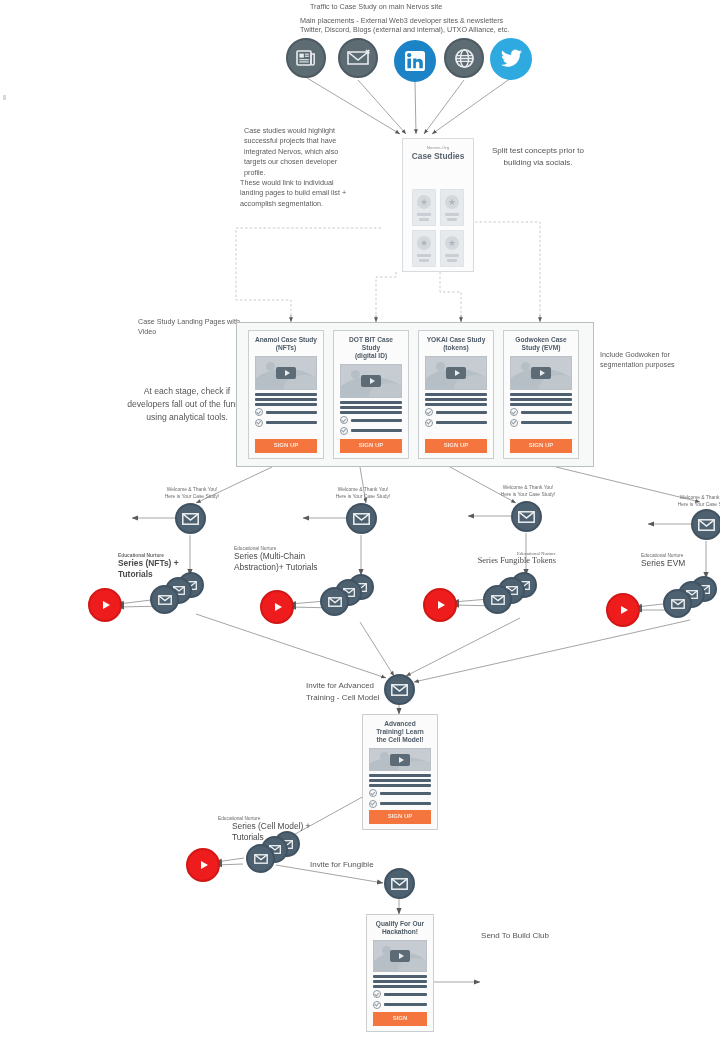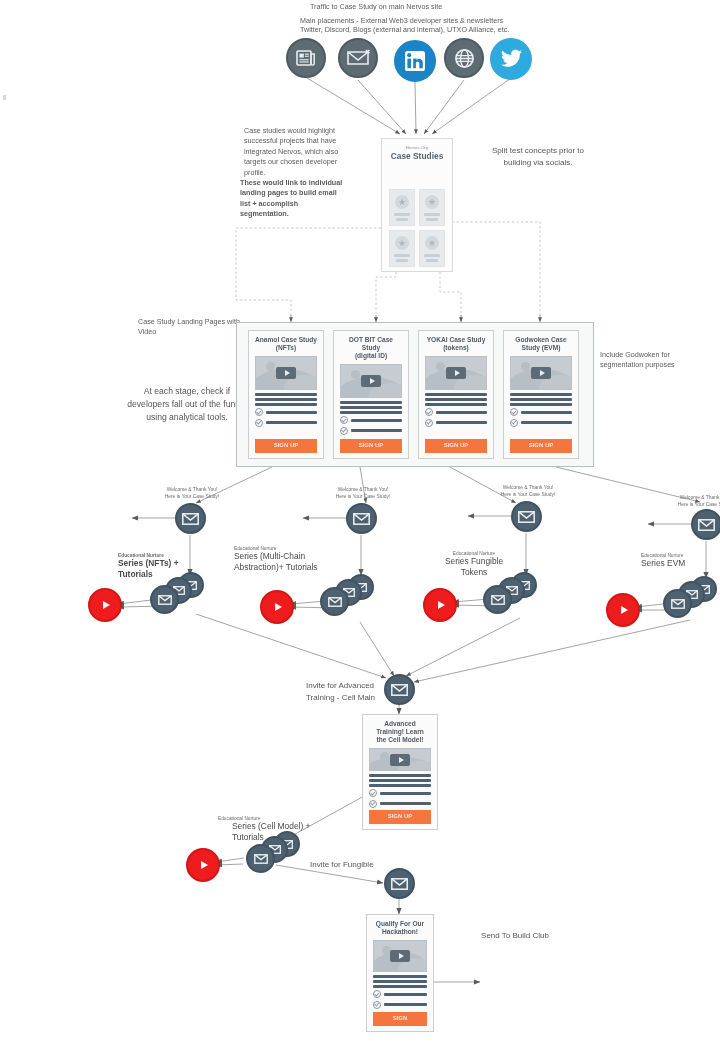--- a/index.html
+++ b/index.html
@@ -199,24 +199,24 @@
   </svg>
 </div>
 
 <div class="circ circ-tw" style="left:490px;top:38px;width:42px;height:42px;">
   <svg width="23" height="20" viewBox="0 0 23 20">
     <path d="M22 2.6 a8.6 8.6 0 0 1 -2.5 0.7 a4.3 4.3 0 0 0 1.9 -2.4 a8.7 8.7 0 0 1 -2.7 1.1 a4.3 4.3 0 0 0 -7.4 3.9 A12.2 12.2 0 0 1 2.5 1.4 a4.3 4.3 0 0 0 1.3 5.8 a4.2 4.2 0 0 1 -2 -0.5 a4.3 4.3 0 0 0 3.5 4.2 a4.3 4.3 0 0 1 -1.9 0.1 a4.3 4.3 0 0 0 4 3 A8.7 8.7 0 0 1 1 15.8 a12.2 12.2 0 0 0 6.6 1.9 c7.9 0 12.3 -6.6 12.3 -12.3 v-0.6 A8.6 8.6 0 0 0 22 2.6 z" fill="#ffffff"></path>
   </svg>
 </div>
 
 <div class="abs note" style="left:244px;top:126px;width:100px;">Case studies would highlight successful projects that have integrated Nervos, which also targets our chosen developer profile.</div>
-<div class="abs note" style="left:240px;top:178px;width:108px;font-weight:bold;">These would link to individual landing pages to build email list + accomplish segmentation.</div>
+<div class="abs note" style="left:240px;top:178px;width:108px;">These would link to individual landing pages to build email list + accomplish segmentation.</div>
 <div class="abs note-md" style="left:478px;top:145px;width:120px;">Split test concepts prior to building via socials.</div>
 
-<div class="cs-card" style="left:381px;top:138px;width:72px;height:134px;">
+<div class="cs-card" style="left:402px;top:138px;width:72px;height:134px;align-items:center;">
   <div class="site">Nervos.Org</div>
   <div class="ttl">Case Studies</div>
   <div class="lead"></div>
   <div class="wide"></div>
   <div class="wide"></div>
   <div class="wide"></div>
   <div class="grid">
     <div class="tile">
       <div class="star">★</div>
       <div class="t1"></div>
@@ -447,21 +447,21 @@
       </svg>
   </span>
   <span class="bub" style="left:0px;top:13px;width:29px;height:29px;">
     <svg width="14" height="10" viewBox="0 0 14 10">
         <rect x="0.8" y="0.8" width="12.4" height="8.4" fill="none" stroke="#eef1f3" stroke-width="1.4"></rect>
         <path d="M0.8 0.8 L7 5.6 L13.2 0.8" fill="none" stroke="#eef1f3" stroke-width="1.4"></path>
       </svg>
   </span>
 </div>
 
-<div class="abs" style="left:434px;top:551px;width:80px;text-align:center;">
+<div class="abs" style="left:476px;top:551px;width:80px;text-align:right;font-family:Liberation Serif, serif;">
   <div style="font-size:4.8px;color:#6a6a6a;">Educational Nurture</div>
   <div style="font-size:8.4px;color:#4a4a4a;line-height:1.3;">Series Fungible Tokens</div>
 </div>
 <div class="yt" style="left:423px;top:588px;width:30px;height:30px;">
     <span class="tri"></span>
   </div>
 <div class="stack" style="left:483px;top:572px;width:58px;height:42px;">
   <span class="bub" style="left:28px;top:0px;width:26px;height:26px;">
     <svg width="12" height="9" viewBox="0 0 12 9">
         <rect x="0.7" y="0.7" width="10.6" height="7.6" fill="none" stroke="#eef1f3" stroke-width="1.3"></rect>
@@ -503,21 +503,21 @@
       </svg>
   </span>
   <span class="bub" style="left:0px;top:13px;width:29px;height:29px;">
     <svg width="14" height="10" viewBox="0 0 14 10">
         <rect x="0.8" y="0.8" width="12.4" height="8.4" fill="none" stroke="#eef1f3" stroke-width="1.4"></rect>
         <path d="M0.8 0.8 L7 5.6 L13.2 0.8" fill="none" stroke="#eef1f3" stroke-width="1.4"></path>
       </svg>
   </span>
 </div>
 
-<div class="abs note-md" style="left:306px;top:680px;width:86px;text-align:left;">Invite for Advanced Training - Cell Main</div>
+<div class="abs note-md" style="left:306px;top:680px;width:86px;text-align:left;">Invite for Advanced Training - Cell Model</div>
 <div class="circ circ-mail" style="left:384px;top:674px;width:31px;height:31px;">
   <svg width="17" height="12" viewBox="0 0 17 12">
       <rect x="0.8" y="0.8" width="15.4" height="10.4" fill="none" stroke="#eef1f3" stroke-width="1.5"></rect>
       <path d="M0.8 0.8 L8.5 7 L16.2 0.8" fill="none" stroke="#eef1f3" stroke-width="1.5"></path>
     </svg>
 </div>
 
 <div class="page" style="left:362px;top:714px;width:76px;height:116px;">
   <div class="ttl sm">Advanced</div>
   <div class="ttl sm">Training! Learn</div>

